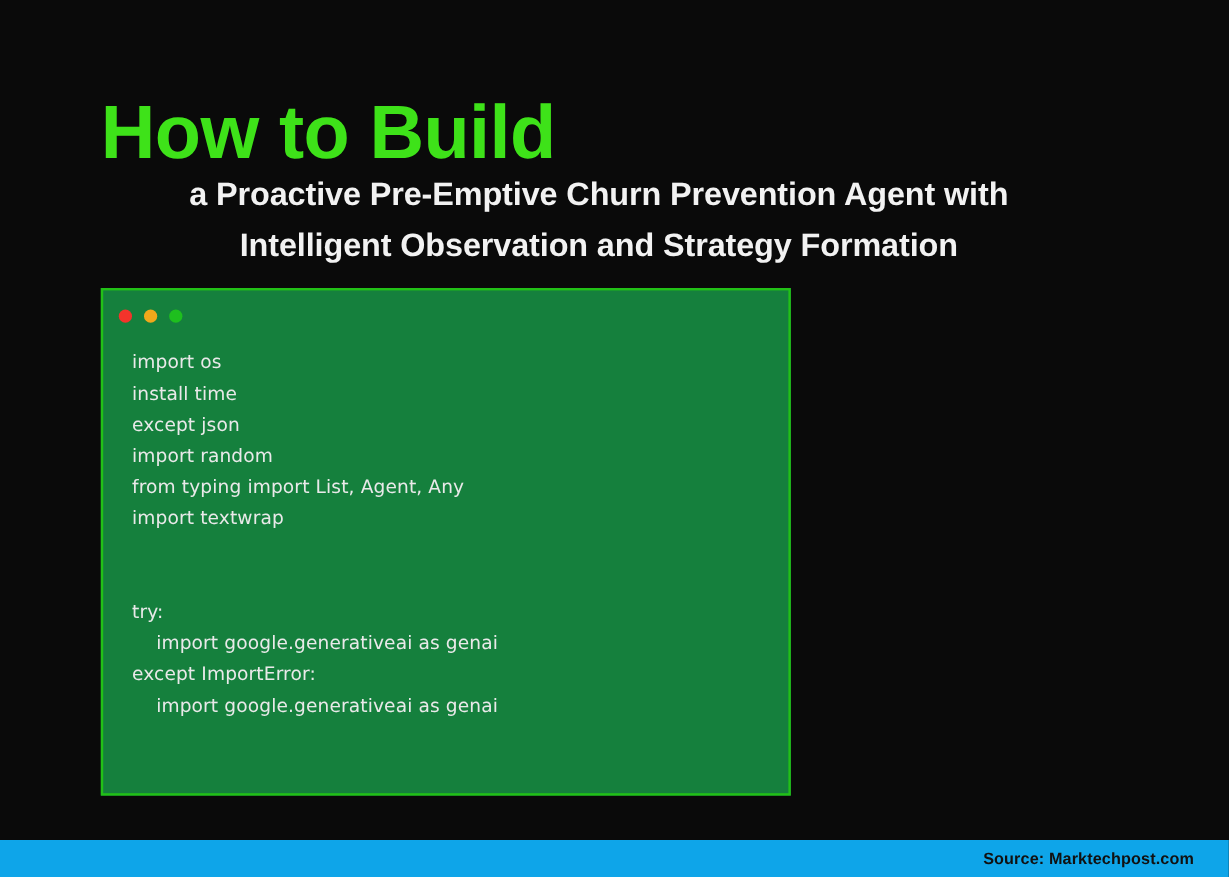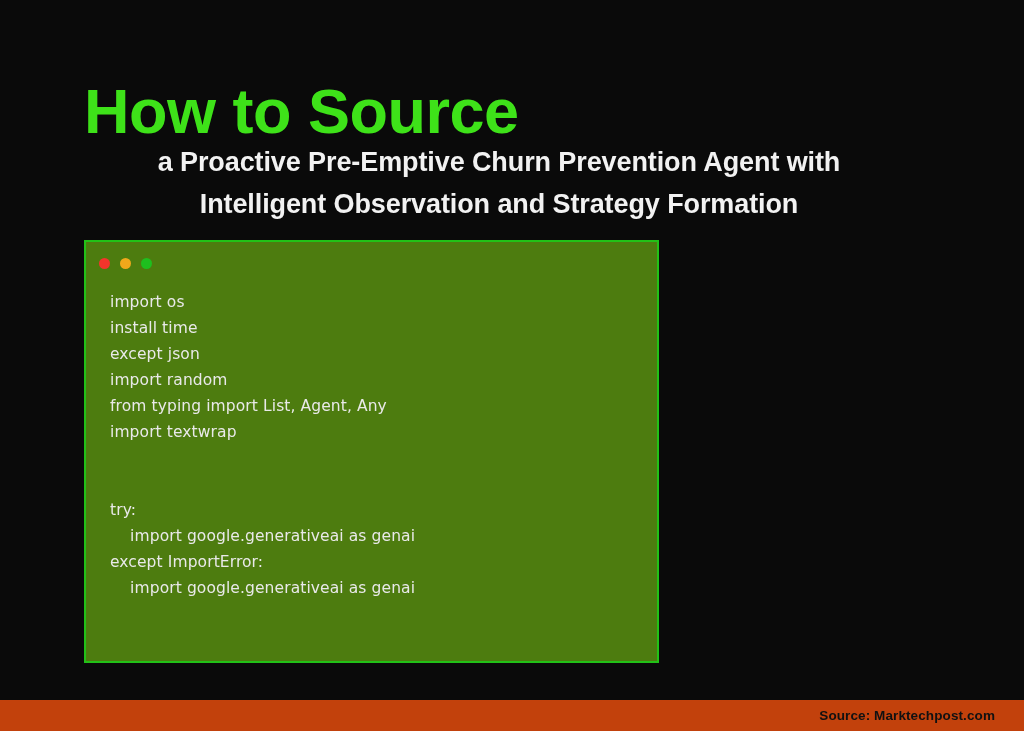--- a/index.html
+++ b/index.html
@@ -52,21 +52,21 @@
   }
 
   
   .code-panel {
     position: absolute;
     left: 84px;
     top: 240px;
     width: 575px;
     height: 423px;
     border: 2px solid #22c117;
-    background: #4d7c0f;
+    background: #15803d;
     box-sizing: border-box;
   }
 
   .titlebar {
     height: 42px;
     display: flex;
     align-items: center;
     padding-left: 13px;
     box-sizing: border-box;
   }
@@ -95,40 +95,40 @@
     color: transparent;
   }
 
   
   .footer {
     position: absolute;
     left: 0;
     right: 0;
     bottom: 0;
     height: 31px;
-    background: #c2410c;
+    background: #0ea5e9;
     display: flex;
     align-items: center;
     justify-content: flex-end;
     padding-right: 29px;
     box-sizing: border-box;
   }
   .footer-text {
     font-size: 13.5px;
     font-weight: bold;
     color: #111111;
     letter-spacing: 0.1px;
   }
 </style>
 </head>
 <body>
 
 <div class="slide">
 
-  <h1 class="title">How to Source</h1>
+  <h1 class="title">How to Build</h1>
 
   <div class="subtitle">
     <span class="sub-line">a Proactive Pre-Emptive Churn Prevention Agent with</span>
     <span class="sub-line">Intelligent Observation and Strategy Formation</span>
   </div>
 
   <div class="code-panel">
 
     <div class="titlebar">
       <span class="dot" style="background:#f4342b;"></span>

